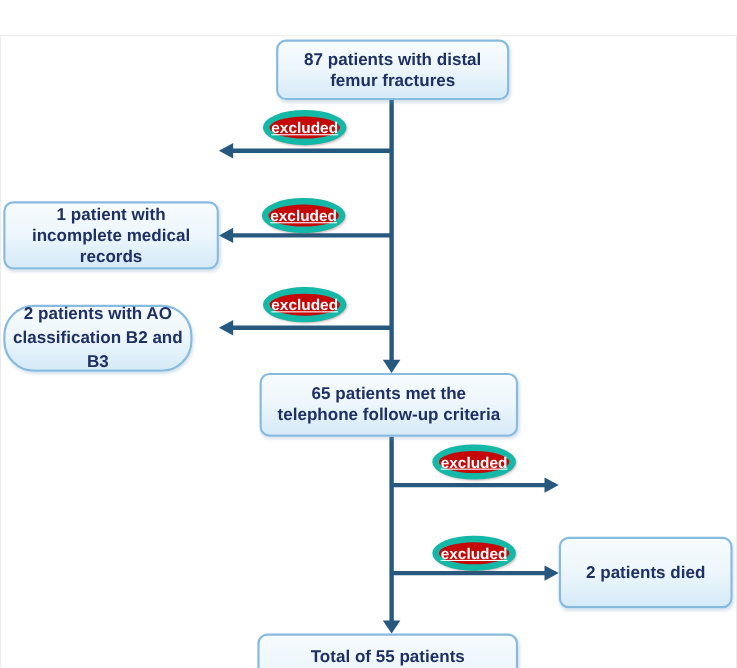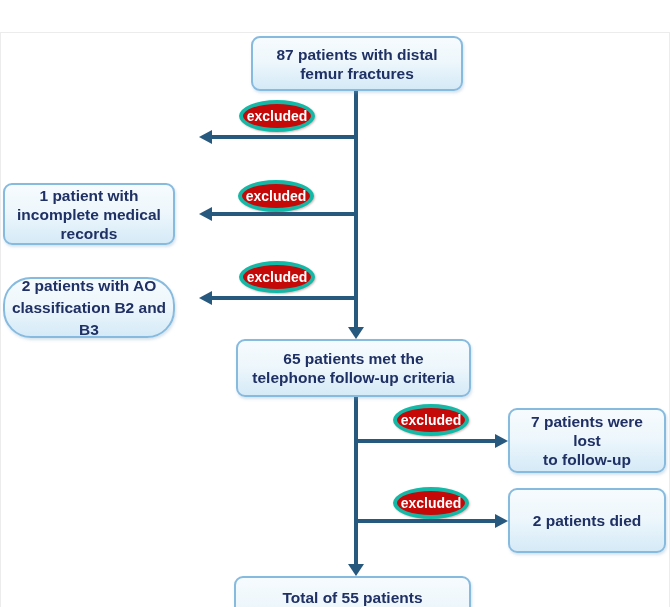--- a/index.html
+++ b/index.html
@@ -14,28 +14,29 @@
     border:2px solid #86badf;border-radius:9px;
     background:linear-gradient(180deg,#f6fbfe 0%,#eef7fc 45%,#d5eaf7 100%);
     box-shadow:1px 2px 3px rgba(120,160,190,.30);
     color:#1f3064;font-weight:bold;text-align:center;
     font-size:15.5px;line-height:19px;box-sizing:border-box;padding:4px 6px;
   }
   .node .lbl{white-space:pre-line;}
   .badge{
     position:absolute;display:flex;align-items:center;justify-content:center;
     width:76px;height:32px;border-radius:50%;
-    background:#c50808;border:4px solid #14b8a6;box-sizing:border-box;
+    background:#c50808;border:6px solid #14b8a6;box-sizing:border-box;
     color:#ffffff;font-weight:bold;font-size:14px;
     box-shadow:1px 1px 2px rgba(120,60,60,.35);
+    text-decoration:underline;
   }
   
   .n-top    {left:250px;top:3px;  width:212px;height:55px;}
   .n-left1  {left:2px;  top:69px; width:196px;height:66px;}
-  .n-left2  {left:2px;  top:150px;width:172px;height:62px;}
+  .n-left2  {left:2px;  top:150px;width:196px;height:62px;}
   .n-left3  {left:2px;  top:244px;width:172px;height:61px;line-height:22px;border-radius:28px;}
   .n-mid    {left:235px;top:306px;width:235px;height:58px;}
   .n-right1 {left:507px;top:375px;width:158px;height:65px;}
   .n-right2 {left:507px;top:455px;width:158px;height:65px;}
   .n-bottom {left:233px;top:543px;width:237px;height:62px;}
   
   .b1{left:238px;top:67px;}
   .b2{left:237px;top:147px;}
   .b3{left:238px;top:228px;}
   .b4{left:392px;top:371px;}
@@ -101,24 +102,20 @@
   <div class="node n-left3">
     <span class="lbl">2 patients with AO
 classification B2 and B3</span>
   </div>
 
   <div class="node n-mid">
     <span class="lbl">65 patients met the
 telephone follow-up criteria</span>
   </div>
 
-  <div class="node n-right1">
-    <span class="lbl">7 patients were lost
-to follow-up</span>
-  </div>
 
   <div class="node n-right2">
     <span class="lbl">2 patients died</span>
   </div>
 
   <div class="node n-bottom">
     <span class="lbl">Total of 55 patients
 were finally included</span>
   </div>
 

